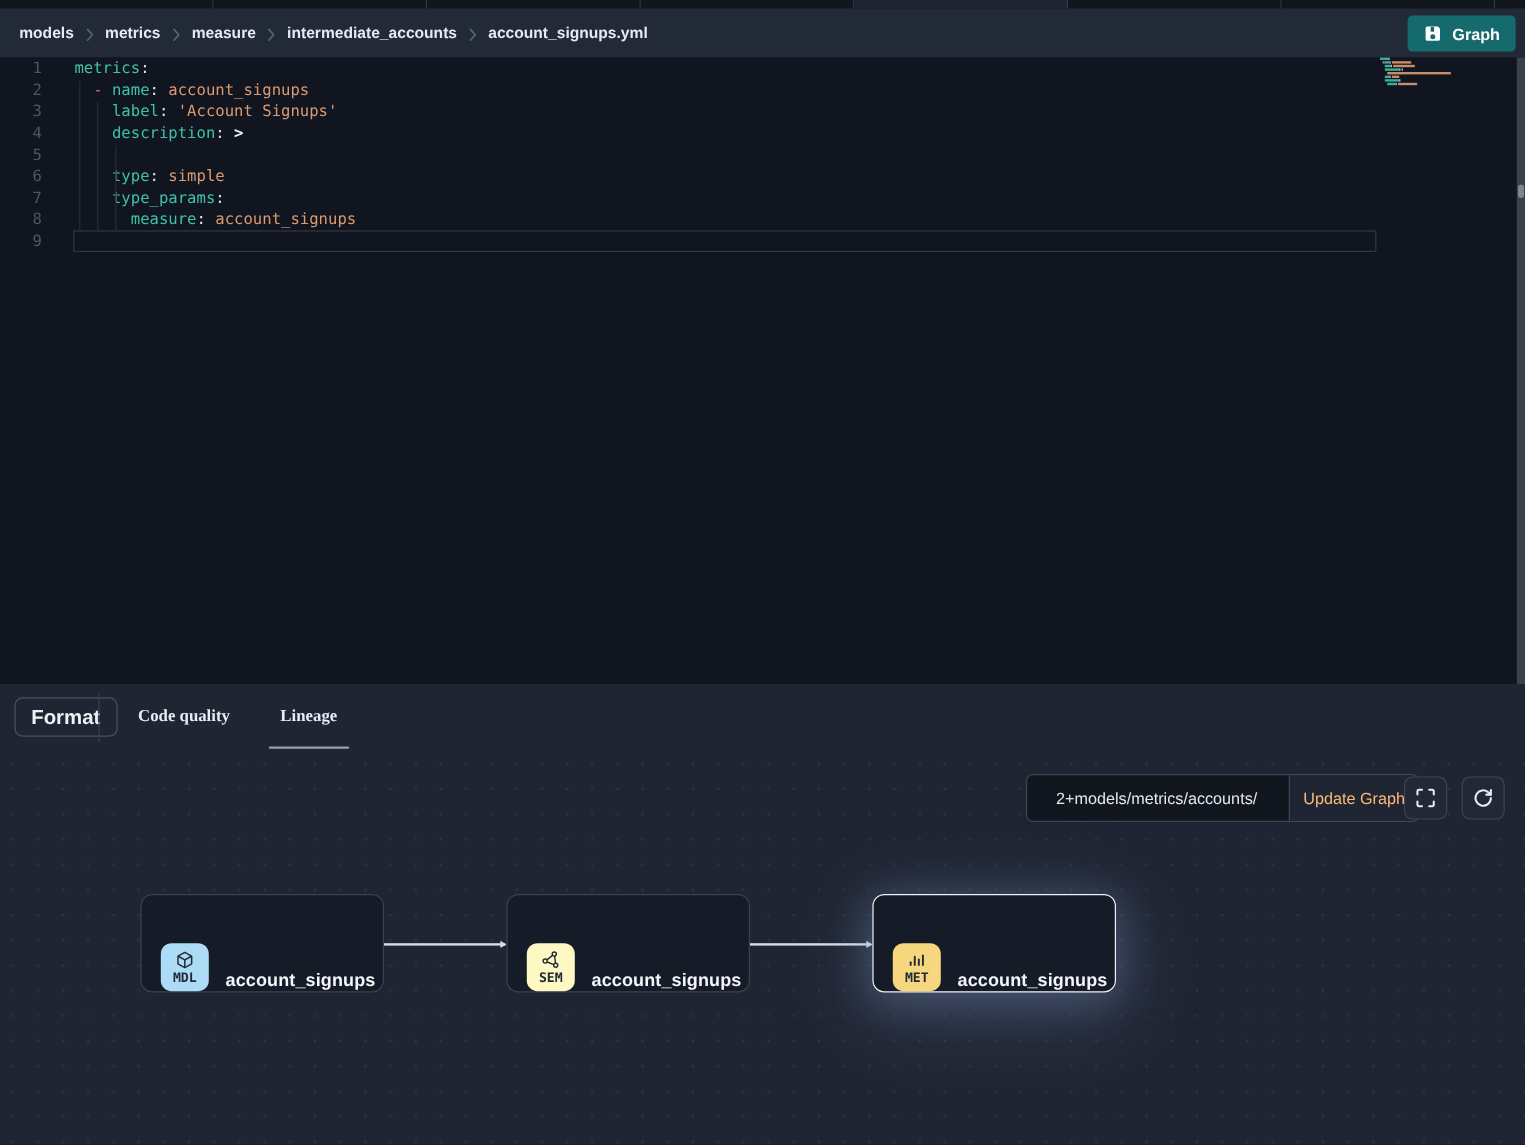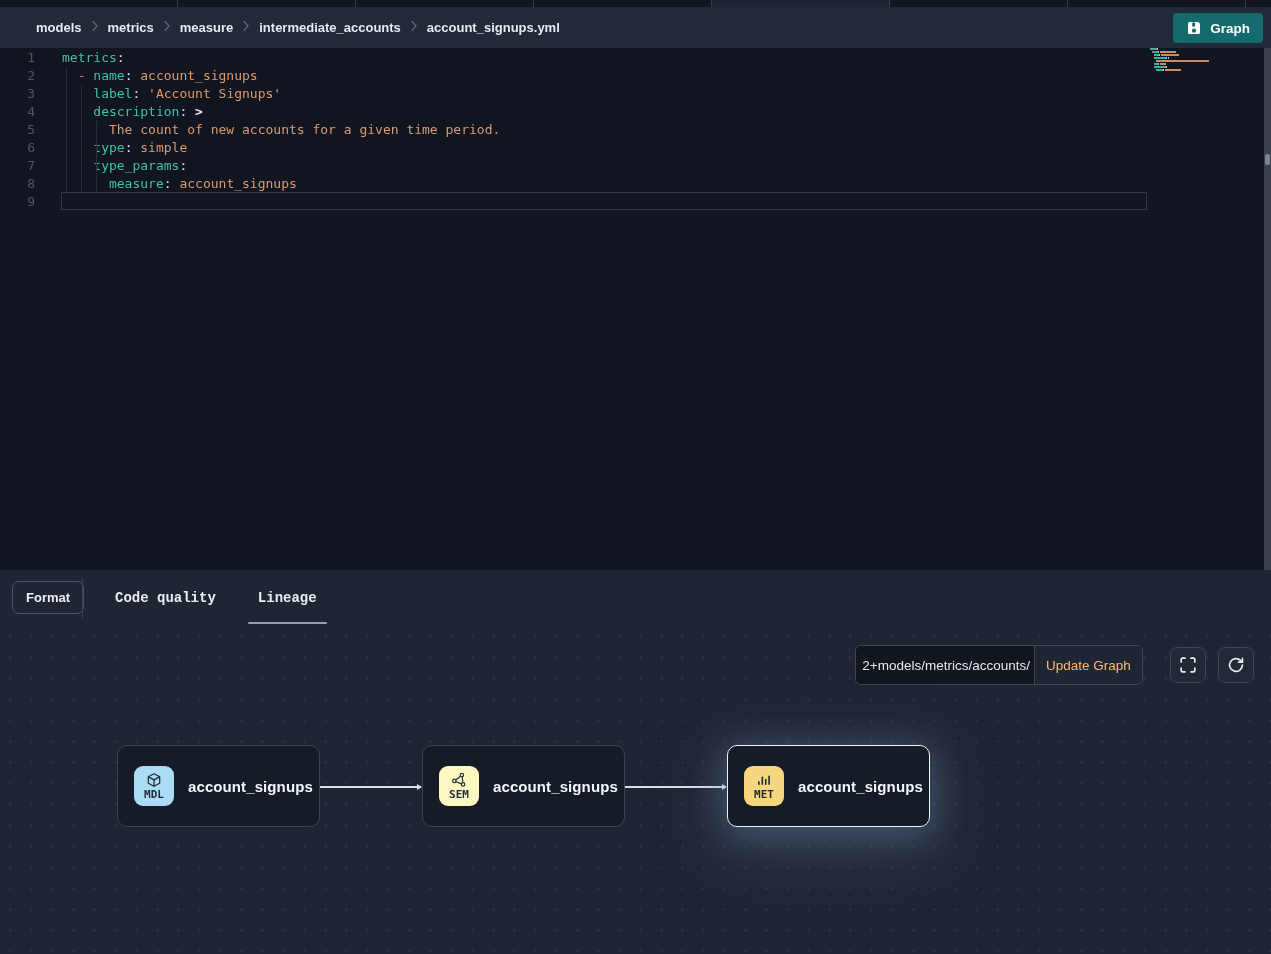--- a/index.html
+++ b/index.html
@@ -48,48 +48,48 @@
   .mm-op{background:#cfd6e0;}
   .mm-ws{background:transparent;}
   .editor-scrollbar{position:absolute;right:0;top:0;width:7px;height:522px;background:#3b404b;}
   .editor-scrollbar .thumb{position:absolute;left:1px;right:1px;top:106px;height:11px;background:#7e8591;border-radius:2px;}
 
   
   .bottom-panel{position:absolute;top:570px;left:0;width:1271px;height:384px;background:#1f2532;}
   .panel-tabs{position:relative;height:56px;}
   .format-btn{position:absolute;left:12px;top:11px;height:33px;padding:0 13px;background:transparent;
               border:1px solid #4a5263;border-radius:7px;color:#edf0f5;font-family:"Liberation Sans",sans-serif;
-              font-size:13px;font-weight:600;cursor:pointer;}
+              font-size:17px;font-weight:600;cursor:pointer;}
   .vdiv{position:absolute;left:82px;top:8px;width:1px;height:40px;background:#39404f;}
   .tabs{position:absolute;left:105px;top:0;height:56px;display:flex;gap:22px;align-items:stretch;}
   .panel-tab{position:relative;display:flex;align-items:center;padding:0 10px;color:#e9edf3;
              font-size:14px;font-weight:600;cursor:pointer;background:none;border:none;
-             font-family:Liberation Mono, monospace;}
+             font-family:Liberation Serif, serif;}
   .panel-tab.active::after{content:"";position:absolute;left:0;right:0;bottom:2px;height:2.5px;
                            background:#96a0ad;border-radius:1px;}
 
   
   .lineage-canvas{position:absolute;top:56px;left:0;right:0;bottom:0;background:#1f2532;
     background-image:radial-gradient(circle,#2b3242 1px,transparent 1.4px);background-size:21px 21px;}
   .selector-group{position:absolute;left:855px;top:19px;height:40px;display:flex;
                   border:1px solid #3e4553;border-radius:6px;overflow:hidden;box-sizing:border-box;}
-  .selector-input{width:170px;padding:0 4px;background:#12161f;border:none;outline:none;
-                  color:#e4e8ef;font-family:"Liberation Sans",sans-serif;font-size:13.5px;text-align:right;}
+  .selector-input{width:170px;padding:0 24px;background:#12161f;border:none;outline:none;
+                  color:#e4e8ef;font-family:"Liberation Sans",sans-serif;font-size:13.5px;}
   .update-btn{padding:0 11px;background:#1f2532;border:none;border-left:1px solid #3e4553;
               color:#fdba74;font-family:"Liberation Sans",sans-serif;font-size:13.5px;font-weight:500;cursor:pointer;}
   .icon-btn{position:absolute;top:21px;width:36px;height:36px;border:1px solid #3e4553;border-radius:7px;
             background:#222836;display:flex;align-items:center;justify-content:center;cursor:pointer;}
   .fullscreen-btn{left:1170px;}
   .refresh-btn{left:1218px;}
 
   .edge{position:absolute;top:160px;height:1.5px;background:#d9dee6;}
   .edge::after{content:"";position:absolute;right:-1px;top:-2.5px;width:0;height:0;
                border-left:5px solid #d9dee6;border-top:3.25px solid transparent;border-bottom:3.25px solid transparent;}
   .lnode{position:absolute;top:119px;width:203px;height:82px;background:#151b27;border:1px solid #3b4352;
-         border-radius:10px;display:flex;align-items:center;gap:14px;padding-left:16px;box-sizing:border-box;cursor:pointer;}
+         border-radius:10px;display:flex;align-items:flex-end;gap:14px;padding-left:16px;box-sizing:border-box;cursor:pointer;}
   .lnode.selected{border:1.5px solid #eef1f6;
          box-shadow:0 6px 34px 4px rgba(126,148,196,.32),0 16px 70px 16px rgba(126,148,196,.16);}
   .node-badge{width:40px;height:40px;border-radius:9px;flex:none;display:flex;flex-direction:column;
               align-items:center;justify-content:center;gap:1px;}
   .badge-label{font-family:"DejaVu Sans Mono",monospace;font-size:11px;font-weight:600;color:#222a39;line-height:11px;}
   .node-label{font-size:15px;font-weight:600;color:#f3f5f9;letter-spacing:.1px;}
 </style>
 </head>
 <body>
 
@@ -100,21 +100,21 @@
       <div class="strip-seg" style="width: 178px;"></div>
       <div class="strip-seg" style="width: 178px;"></div>
       <div class="strip-seg" style="width: 178px;"></div>
       <div class="strip-seg active" style="width: 178px;"></div>
       <div class="strip-seg" style="width: 178px;"></div>
       <div class="strip-seg" style="width: 178px;"></div>
       <div class="strip-seg fill"></div>
     </div>
 
   <div class="crumb-bar">
-    <nav class="breadcrumb" style="display:flex;align-items:flex-start;margin-left:20px;">
+    <nav class="breadcrumb" style="display:flex;align-items:flex-end;">
         <span class="crumb">models</span>
         <span class="crumb-sep">
           <svg viewBox="0 0 8 12" width="8" height="12">
             <path d="M2 1.5 6 6 2 10.5" fill="none" stroke="#5b6375" stroke-width="1.4" stroke-linecap="round" stroke-linejoin="round"></path>
           </svg>
         </span>
         <span class="crumb">metrics</span>
         <span class="crumb-sep">
           <svg viewBox="0 0 8 12" width="8" height="12">
             <path d="M2 1.5 6 6 2 10.5" fill="none" stroke="#5b6375" stroke-width="1.4" stroke-linecap="round" stroke-linejoin="round"></path>
@@ -159,21 +159,20 @@
         <div class="code-row">
           <span class="ln">3</span>
           <span class="code-text"><span class="tk-ws">    </span><span class="tk-key">label</span><span class="tk-punct">:</span><span class="tk-ws"> </span><span class="tk-val">'Account Signups'</span></span>
         </div>
         <div class="code-row">
           <span class="ln">4</span>
           <span class="code-text"><span class="tk-ws">    </span><span class="tk-key">description</span><span class="tk-punct">:</span><span class="tk-ws"> </span><span class="tk-op">&gt;</span></span>
         </div>
         <div class="code-row">
           <span class="ln">5</span>
-          <span class="code-text"><span class="tk-ws">      </span><span class="tk-val">The count of new accounts for a given time period.</span></span>
         </div>
         <div class="code-row">
           <span class="ln">6</span>
           <span class="code-text"><span class="tk-ws">    </span><span class="tk-key">type</span><span class="tk-punct">:</span><span class="tk-ws"> </span><span class="tk-val">simple</span></span>
         </div>
         <div class="code-row">
           <span class="ln">7</span>
           <span class="code-text"><span class="tk-ws">    </span><span class="tk-key">type_params</span><span class="tk-punct">:</span></span>
         </div>
         <div class="code-row">

